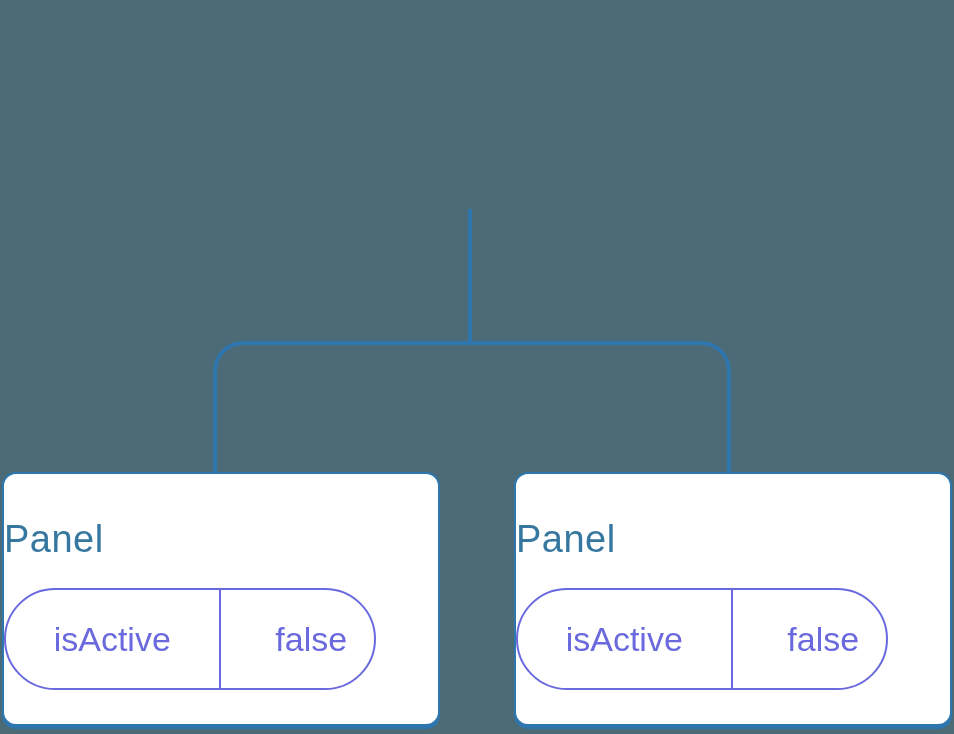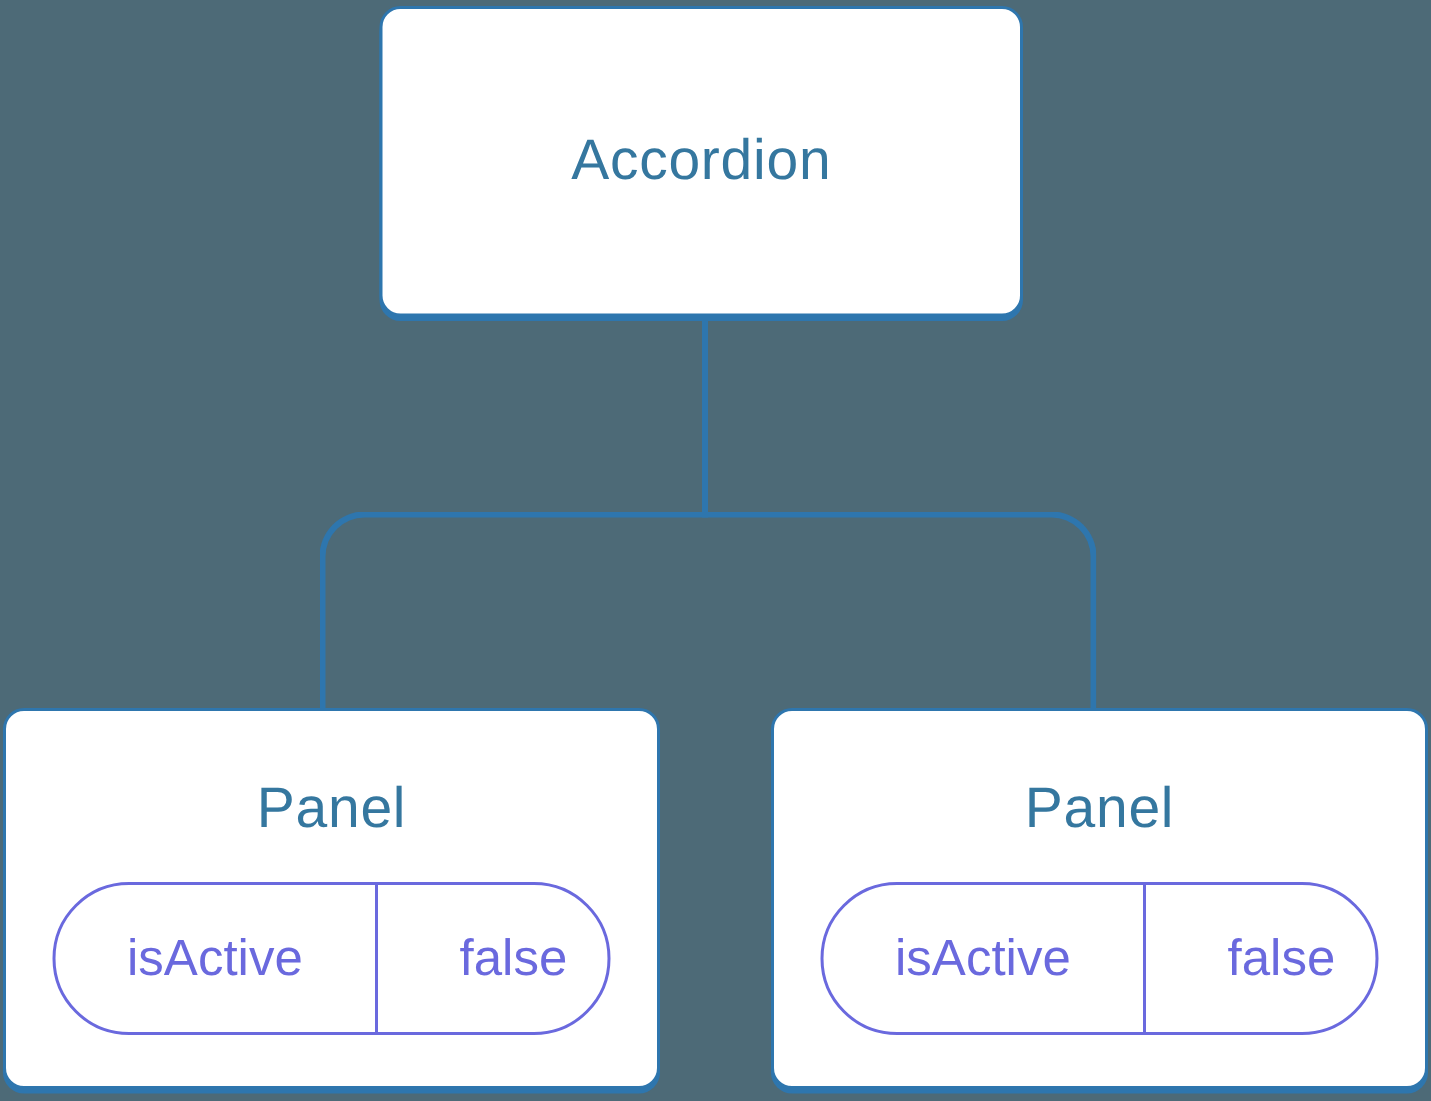--- a/index.html
+++ b/index.html
@@ -50,21 +50,20 @@
     border-left: 4px solid #2e76ae;
     border-right: 4px solid #2e76ae;
     border-bottom: none;
     border-radius: 30px 30px 0 0;
   }
   .node-panel {
     top: 472px;
     width: 438px; height: 254px;
     display: flex;
     flex-direction: column;
-    align-items: center;
   }
   .node-panel-left  { left: 2px; }
   .node-panel-right { left: 514px; }
   .node-panel .node-label {
     margin-top: 42px;
     line-height: 46px;
   }
   .prop-pill {
     box-sizing: border-box;
     margin-top: 26px;
@@ -94,23 +93,20 @@
   }
 </style>
 </head>
 <body>
 
 <div class="canvas">
 
   <div class="connector-vertical"></div>
   <div class="connector-branch"></div>
 
-  <div class="node node-root">
-    <span class="node-label">Accordion</span>
-  </div>
 
   <div class="node node-panel node-panel-left">
     <span class="node-label">Panel</span>
     <div class="prop-pill">
       <div class="prop-cell prop-cell-name">isActive</div>
       <div class="prop-cell prop-cell-value">false</div>
     </div>
   </div>
 
   <div class="node node-panel node-panel-right">

